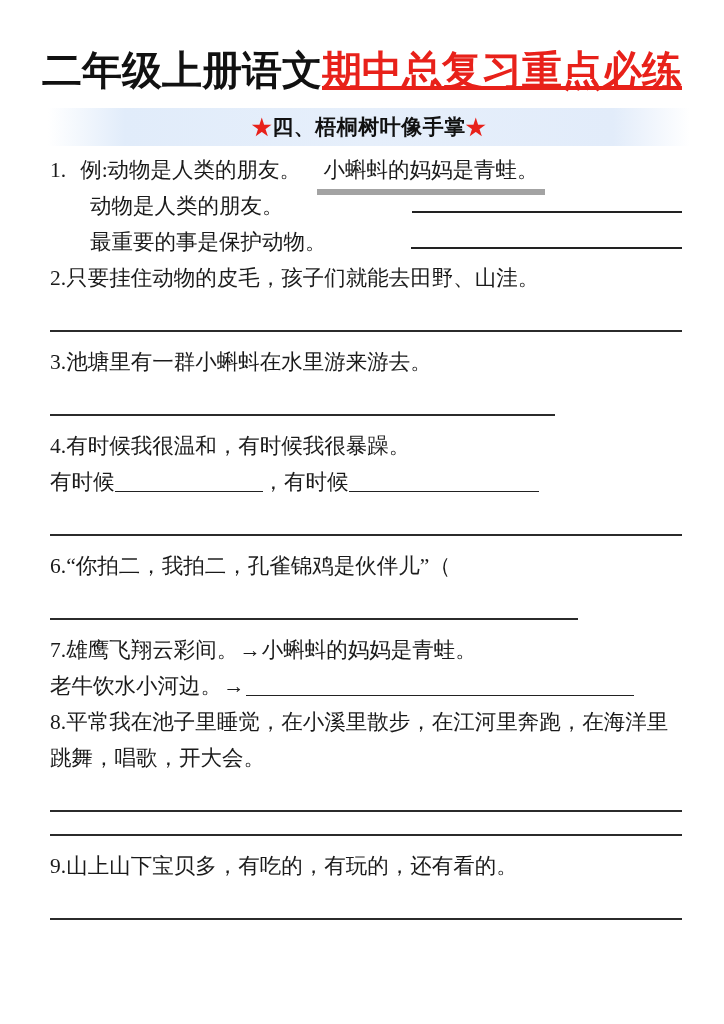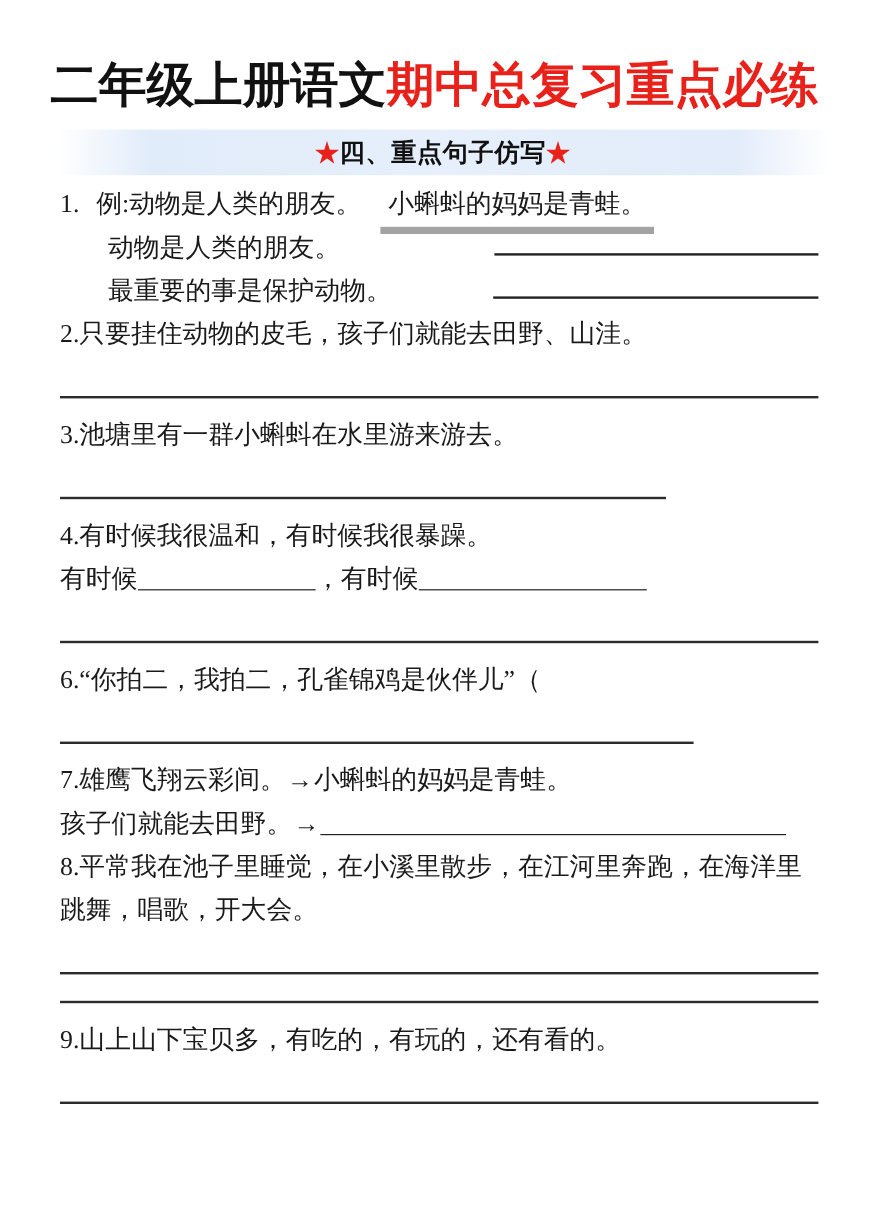--- a/index.html
+++ b/index.html
@@ -31,21 +31,21 @@
     left: 0;
     width: 724px;
     text-align: center;
     font-size: 40px;
     line-height: 1.15;
     font-weight: bold;
     letter-spacing: 0px;
     white-space: nowrap;
   }
   .title .t-black { color: #111111; }
-  .title .t-red   { color: #e8211a; }
+  .title .t-red   { color: #e8211a; text-decoration: underline; }
 
   
   .banner {
     position: absolute;
     top: 108px;
     left: 48px;
     width: 642px;
     height: 38px;
     background: linear-gradient(to right, #ffffff 0%, #e1ecfa 12%, #e6effb 50%, #e2ecfa 88%, #ffffff 100%);
     display: flex;
@@ -122,21 +122,21 @@
 </head>
 <body>
 
 <div class="page">
 
   <div class="title">
     <span class="t-black">二年级上册语文</span><span class="t-red">期中总复习重点必练</span>
   </div>
 
   <div class="banner">
-    <span class="banner-text"><span class="star">★</span><span>四、重点句子仿写</span><span class="star">★</span></span>
+    <span class="banner-text"><span class="star">★</span><span>四、梧桐树叶像手掌</span><span class="star">★</span></span>
   </div>
 
   <div class="content">
 
     <div class="q-line">
       <span>1.</span><span style="display:inline-block;width:14px"></span><span>例:</span><span>动物是人类的朋友。</span><span style="display:inline-block;width:16px"></span><span class="answer-rule" style="width:216px">小蝌蚪的妈妈是青蛙。</span>
     </div>
 
     <div class="row-split">
       <span class="label">动物是人类的朋友。</span>
@@ -180,21 +180,21 @@
       <span>6.</span><span>“你拍二，我拍二，孔雀锦鸡是伙伴儿”（</span>
     </div>
     <div class="rule-gap-lg"></div>
     <div class="rule" style="width:528px"></div>
     <div style="height:12px"></div>
 
     <div class="q-line">
       <span>7.</span><span>雄鹰飞翔云彩间。</span><span class="arrow">→</span><span>小蝌蚪的妈妈是青蛙。</span>
     </div>
     <div class="q-line">
-      <span>孩子们就能去田野。</span><span class="arrow">→</span><span class="inline-blank" style="width:388px"></span>
+      <span>老牛饮水小河边。</span><span class="arrow">→</span><span class="inline-blank" style="width:388px"></span>
     </div>
 
     <div class="q-line wrap">
       <span>8.</span><span>平常我在池子里睡觉，在小溪里散步，在江河里奔跑，在海洋里跳舞，唱歌，开大会。</span>
     </div>
     <div class="rule-gap-lg"></div>
     <div class="rule" style="width:632px"></div>
     <div class="rule-gap-sm"></div>
     <div class="rule" style="width:632px"></div>
     <div style="height:12px"></div>

